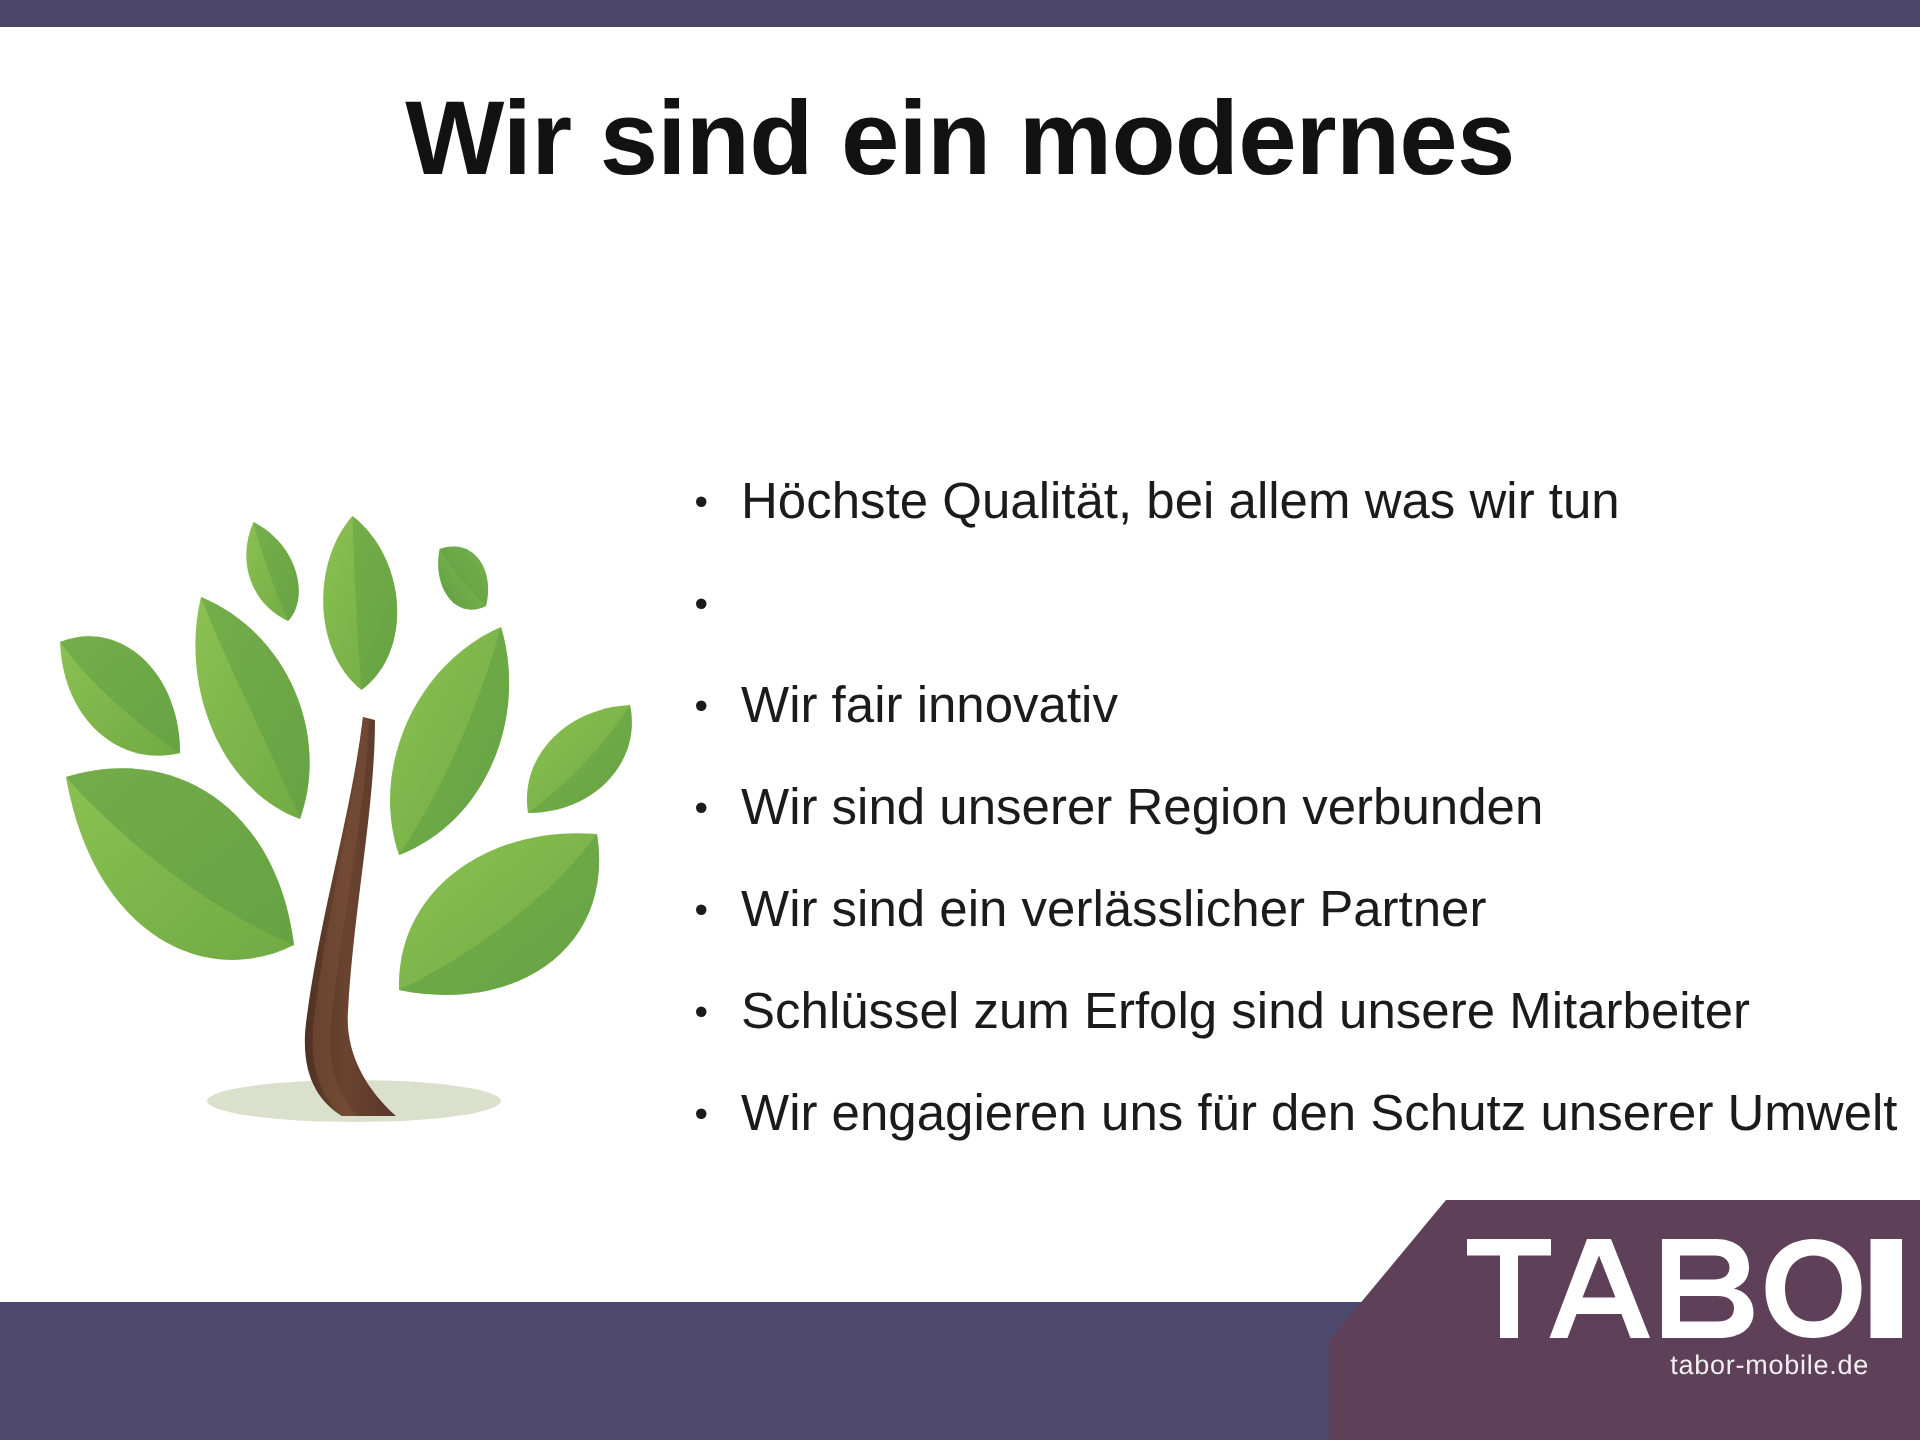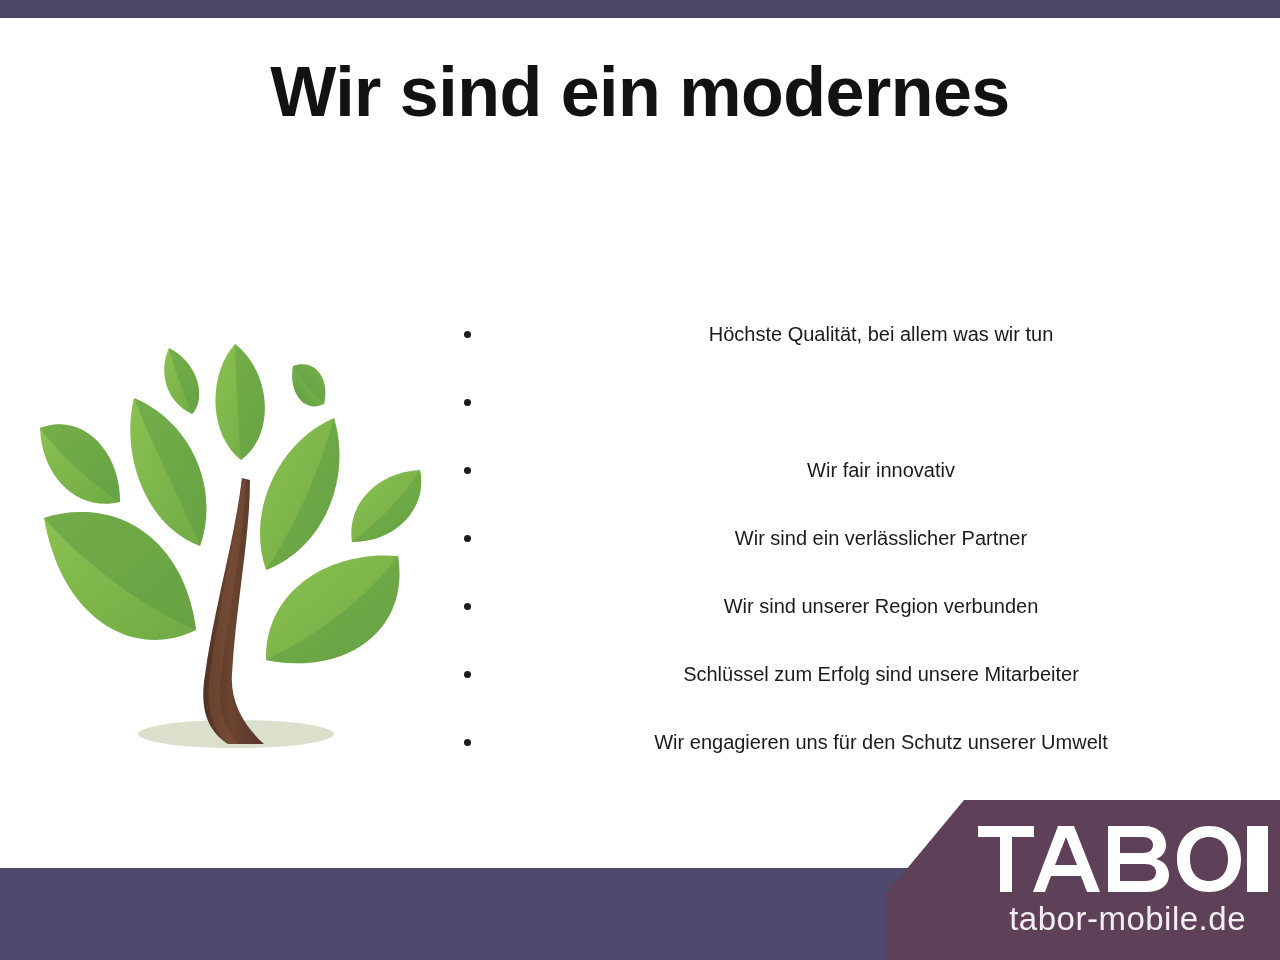--- a/index.html
+++ b/index.html
@@ -40,24 +40,23 @@
   
   .bullets{
     position:absolute;left:458px;top:300px;width:810px;
     margin:0;padding:0;list-style:none;
   }
   .bullets li{
     position:relative;
     padding-left:36px;
     height:68px;
     line-height:68px;
-    font-size:20px;
+    font-size:34px;
     color:#1b1b1b;
     white-space:nowrap;
-    text-align:center;
   }
   .bullets li .dot{
     position:absolute;left:6px;top:50%;
     width:7px;height:7px;margin-top:-3px;
     border-radius:50%;
     background:#1b1b1b;
   }
   
   .tree{
     position:absolute;left:28px;top:330px;width:412px;height:432px;
@@ -77,21 +76,21 @@
   .logo-banner .wordmark{
     position:absolute;left:92px;top:26px;width:290px;height:66px;
   }
   .logo-banner .wordmark svg{display:block;width:100%;height:100%;}
   .logo-banner .domain{
     position:absolute;left:0;top:100px;width:388px;
     padding-right:28px;
     box-sizing:border-box;
     text-align:right;
     color:#f2eef1;
-    font-size:33px;
+    font-size:18px;
     letter-spacing:0.5px;
     font-weight:400;
   }
 </style>
 </head>
 <body>
 
 <div class="slide">
 
   <div class="rail-top"></div>
@@ -167,22 +166,22 @@
 
       <path d="M214 148 C 206 214, 186 276, 176 352 C 172 386, 184 404, 200 414 L 236 414 C 216 396, 202 372, 204 344 C 208 274, 222 208, 222 150 Z" fill="url(#trunkg)"></path>
       <path d="M214 148 C 208 212, 190 276, 181 352 C 178 384, 187 402, 200 414 L 210 414 C 196 398, 190 378, 193 350 C 201 276, 216 210, 218 150 Z" fill="#7a5038" opacity="0.55"></path>
     </svg>
   </div>
 
   <ul class="bullets">
     <li><span class="dot"></span><span>Höchste Qualität, bei allem was wir tun</span></li>
     <li><span class="dot"></span></li>
     <li><span class="dot"></span><span>Wir fair innovativ</span></li>
+    <li><span class="dot"></span><span>Wir sind unserer Region verbunden</span></li>
     <li><span class="dot"></span><span>Wir sind ein verlässlicher Partner</span></li>
-    <li><span class="dot"></span><span>Wir sind unserer Region verbunden</span></li>
     <li><span class="dot"></span><span>Schlüssel zum Erfolg sind unsere Mitarbeiter</span></li>
     <li><span class="dot"></span><span>Wir engagieren uns für den Schutz unserer Umwelt</span></li>
   </ul>
 
   <div class="rail-bottom"></div>
 
   <div class="logo-banner">
     <div class="plate"></div>
     <div class="wordmark">
       <svg viewBox="0 0 290 66" xmlns="http://www.w3.org/2000/svg" aria-hidden="true">

